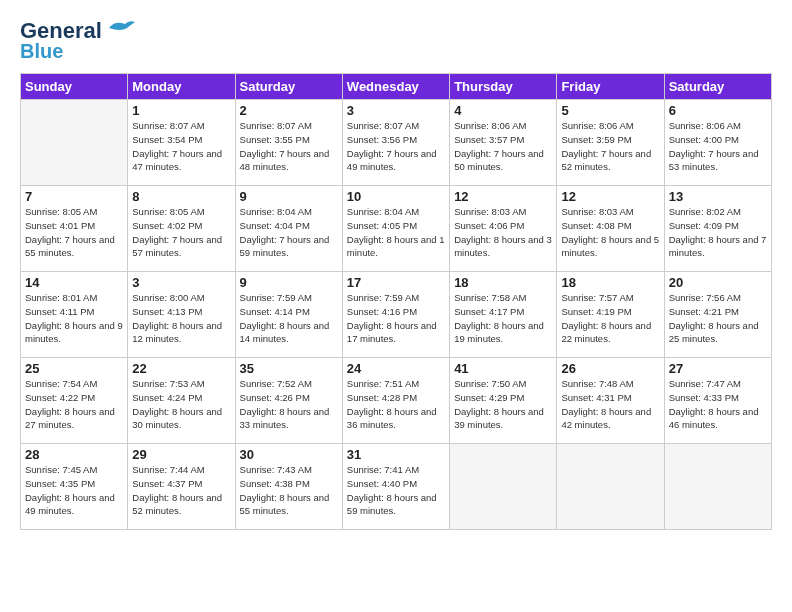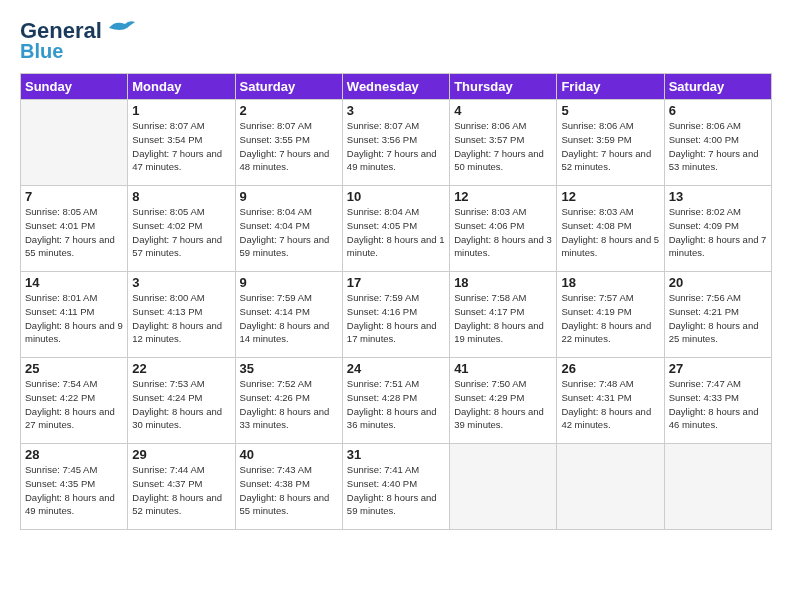--- a/index.html
+++ b/index.html
@@ -238,21 +238,21 @@
         <tr>
           <td>
             <span class="day-num">28</span>
             <div class="day-info">Sunrise: 7:45 AM<br>Sunset: 4:35 PM<br>Daylight: 8 hours and 49 minutes.</div>
           </td>
           <td>
             <span class="day-num">29</span>
             <div class="day-info">Sunrise: 7:44 AM<br>Sunset: 4:37 PM<br>Daylight: 8 hours and 52 minutes.</div>
           </td>
           <td>
-            <span class="day-num">40</span>
+            <span class="day-num">30</span>
             <div class="day-info">Sunrise: 7:43 AM<br>Sunset: 4:38 PM<br>Daylight: 8 hours and 55 minutes.</div>
           </td>
           <td>
             <span class="day-num">31</span>
             <div class="day-info">Sunrise: 7:41 AM<br>Sunset: 4:40 PM<br>Daylight: 8 hours and 59 minutes.</div>
           </td>
           <td class="empty"></td>
           <td class="empty"></td>
           <td class="empty"></td>
         </tr>

